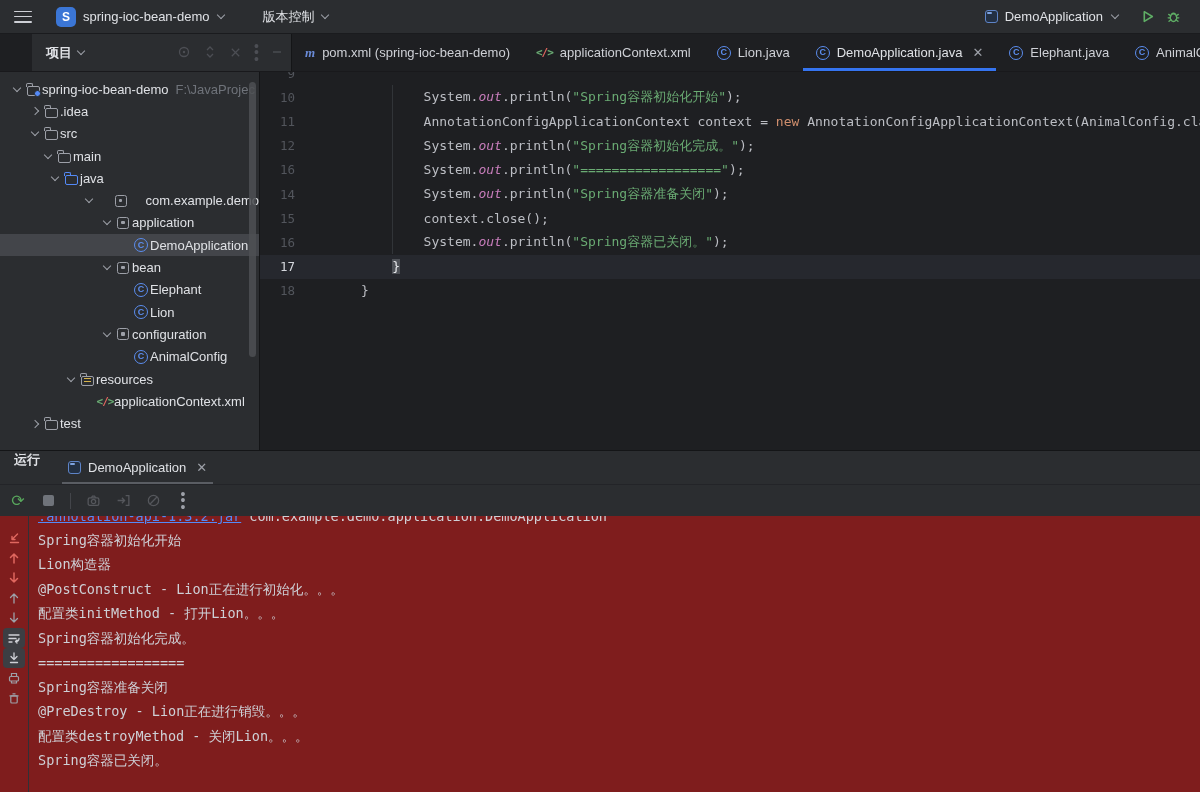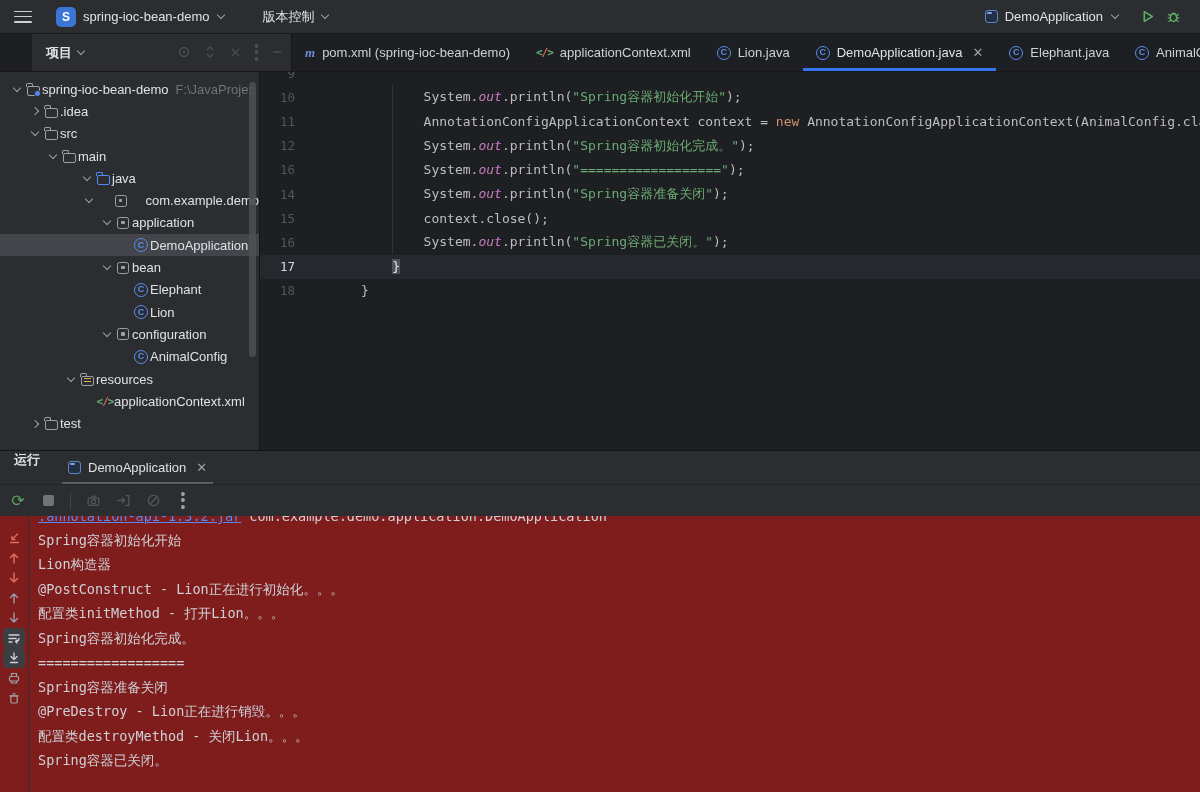--- a/index.html
+++ b/index.html
@@ -224,30 +224,30 @@
         </div>
         <div class="tree-row" style="padding-left: 26px;">
           <span class="tw">
             <span class="chev"></span>
           </span>
           <span class="tree-ico">
             <span class="i-folder"></span>
           </span>
           <span>src</span>
         </div>
-        <div class="tree-row" style="padding-left: 44px;">
+        <div class="tree-row" style=" margin-left: 39px;">
           <span class="tw">
             <span class="chev"></span>
           </span>
           <span class="tree-ico">
             <span class="i-folder"></span>
           </span>
           <span>main</span>
         </div>
-        <div class="tree-row" style="padding-left: 78px;">
+        <div class="tree-row" style="padding-left: 46px;">
           <span class="tw">
             <span class="chev"></span>
           </span>
           <span class="tree-ico">
             <span class="i-folder src"></span>
           </span>
           <span>java</span>
         </div>
         <div class="tree-row" style="padding-left: 80px; justify-content: space-between;">
           <span class="tw">

